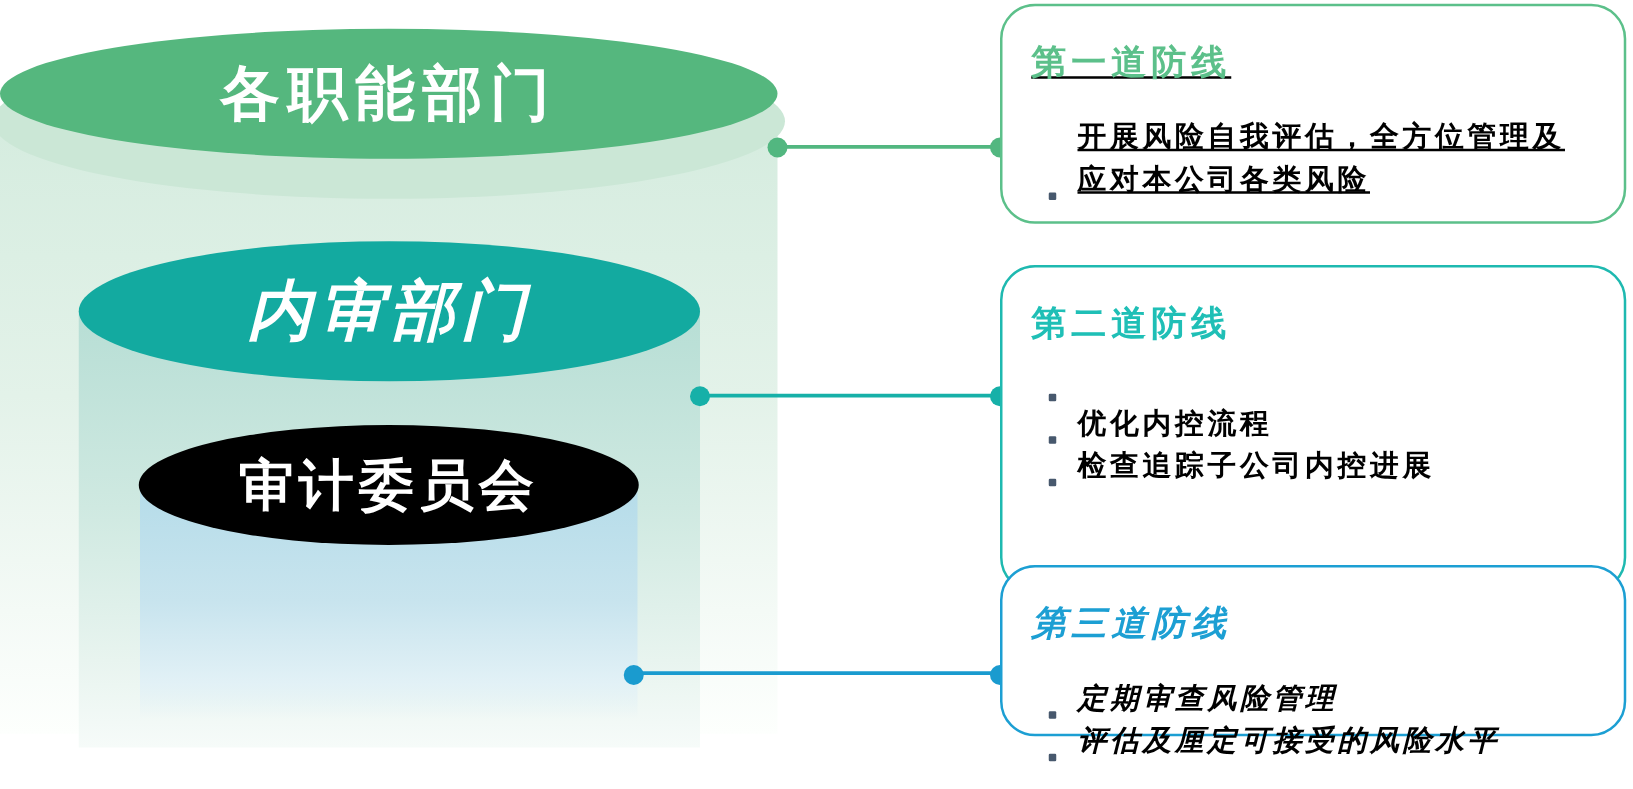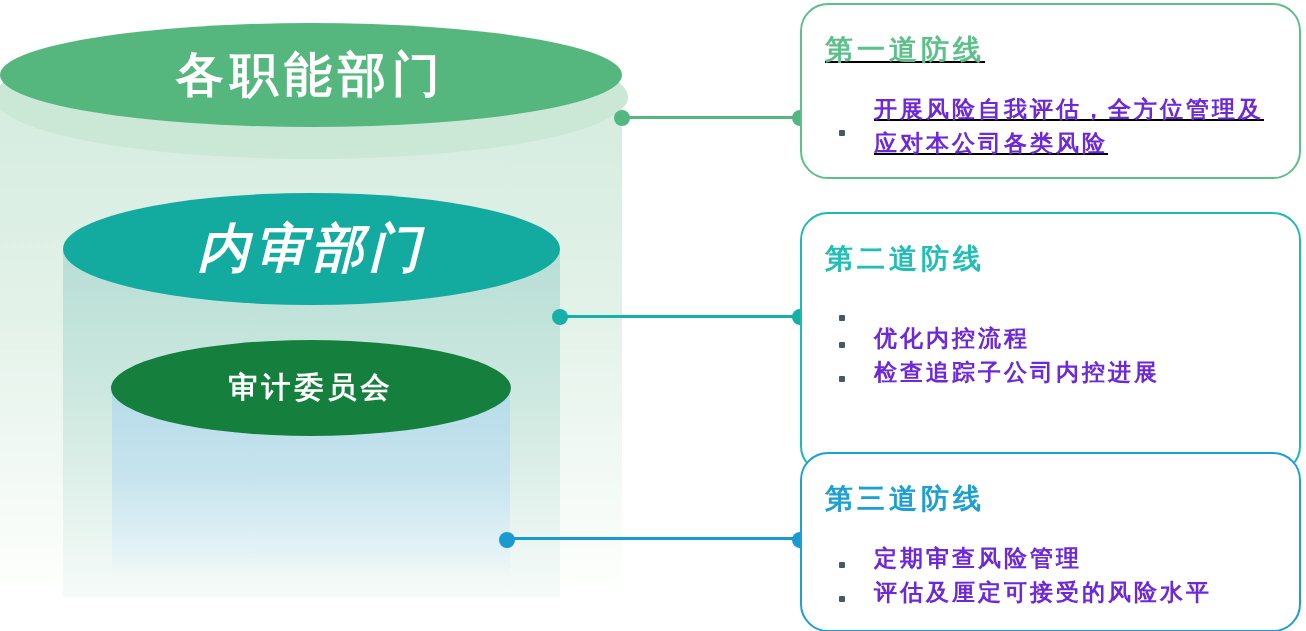--- a/index.html
+++ b/index.html
@@ -33,22 +33,22 @@
   }
   .cap-green{
     left:0;top:23px;width:622px;height:104px;background:#55b77e;
     font-size:48px;letter-spacing:6px;
   }
   .cap-teal{
     left:63px;top:193px;width:497px;height:112px;background:#13aaa0;
     font-size:52px;letter-spacing:5px;font-style:italic;
   }
   .cap-blue{
-    left:111px;top:340px;width:400px;height:96px;background:#15803d;
-    font-size:29px;letter-spacing:4px;
+    left:111px;top:340px;width:400px;height:96px;background:#000000;
+    font-size:44px;letter-spacing:4px;
   }
 
   
   .conn-line{position:absolute;height:3px;}
   .conn-dot{position:absolute;width:16px;height:16px;border-radius:50%;}
   .c-green{background:#52b780;}
   .c-teal{background:#16b0a8;}
   .c-blue{background:#1a9bcf;}
   .line1{left:622px;top:116px;width:178px;}
   .dot1a{left:614px;top:110px;}
@@ -60,31 +60,31 @@
   .dot3a{left:499px;top:532px;}
   .dot3b{left:792px;top:532px;}
 
   
   .card{
     position:absolute;left:800px;width:501px;box-sizing:border-box;
     border-radius:28px;border:2px solid;background:#ffffff;
   }
   .card1{top:3px;height:176px;border-color:#5cc08a;text-decoration:underline;}
   .card2{top:212px;height:262px;border-color:#1eb9b0;}
-  .card3{top:452px;height:180px;border-color:#1c9fd3;}
+  .card3{top:452px;height:137px;border-color:#1c9fd3;font-style:italic;}
   .card-title{
     margin:26px 0 0 23px;font-size:28px;font-weight:bold;letter-spacing:4px;
   }
   .card1 .card-title{color:#5cc08a;}
   .card2 .card-title{color:#1fbfb6;}
   .card3 .card-title{color:#1c9fd3;}
   .bullets{list-style:none;margin:23px 0 0 0;padding:0 20px 0 37px;}
   .bullets li{
-    display:flex;align-items:center;gap:29px;
-    color:#6d28d9;font-size:23px;font-weight:bold;letter-spacing:3px;
+    display:flex;align-items:flex-end;gap:17px;
+    color:#000000;font-size:23px;font-weight:bold;letter-spacing:3px;
     line-height:34px;
   }
   .bullet-dot{
     flex:0 0 auto;width:6px;height:6px;margin-top:14px;
     background:#47586d;border-radius:1px;
   }
   .bullet-text{max-width:415px;}
 </style>
 </head>
 <body>

